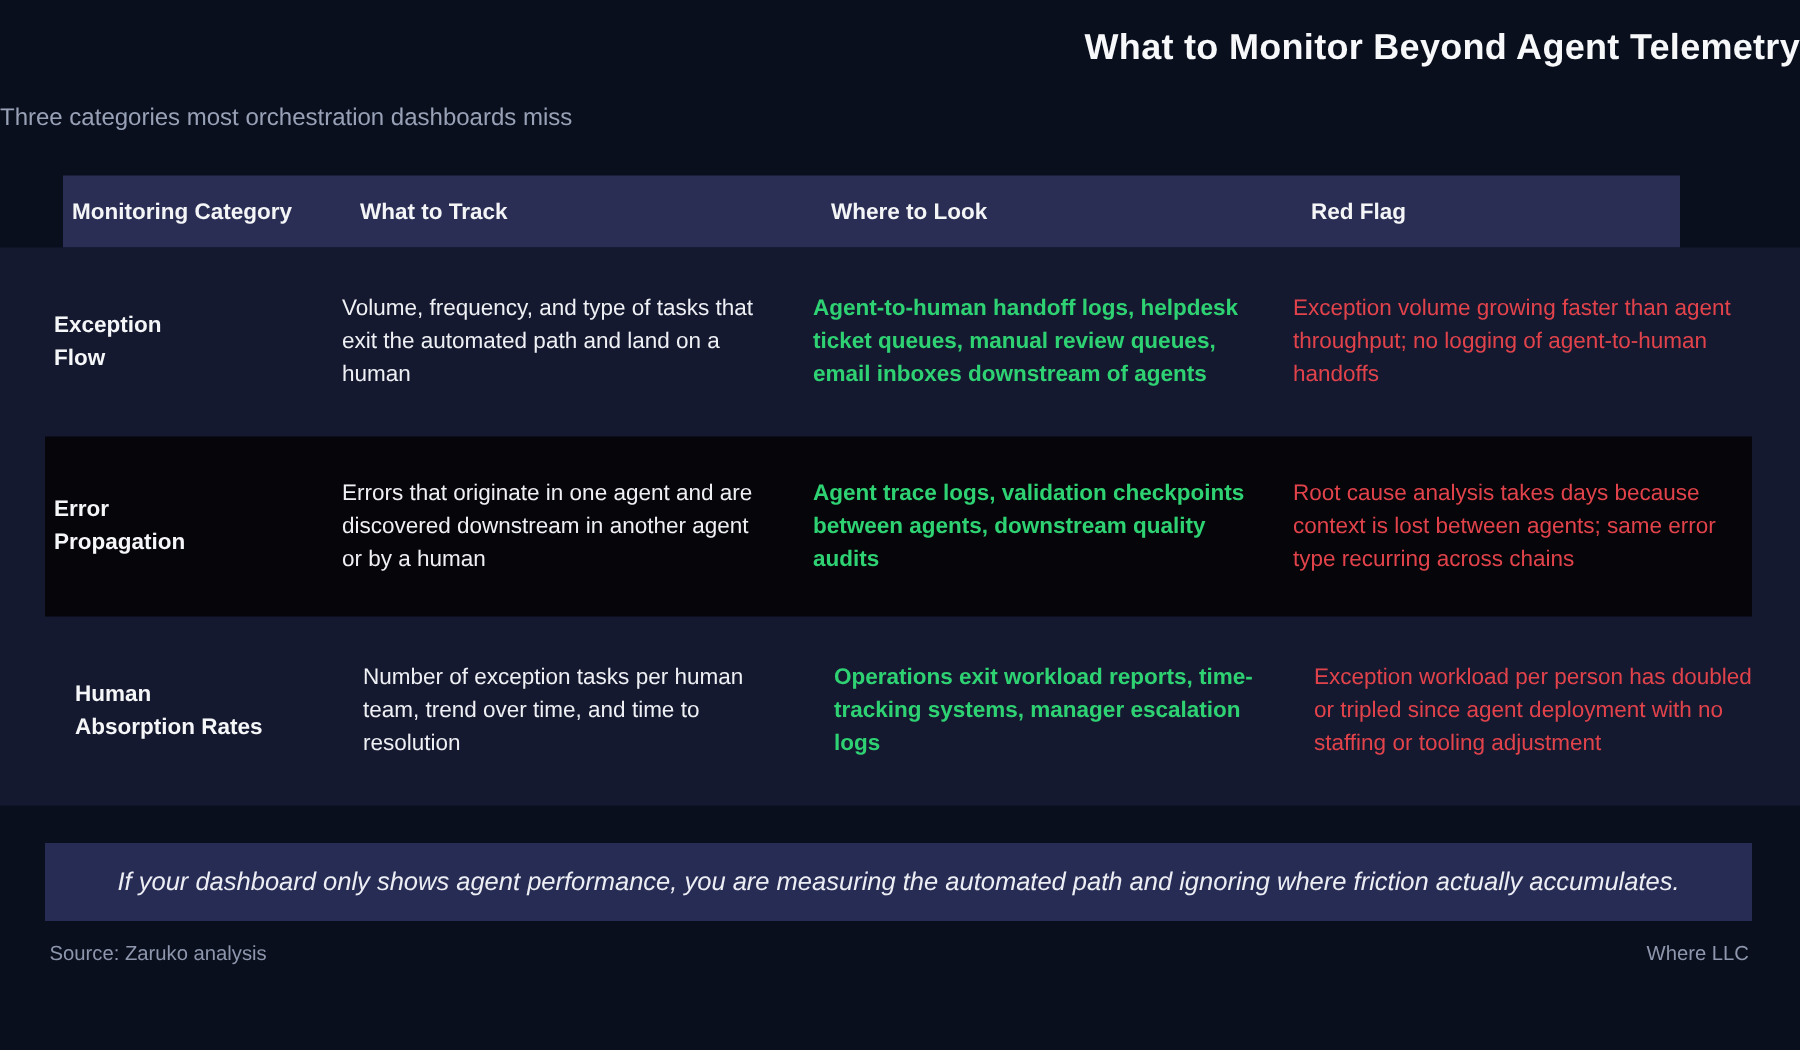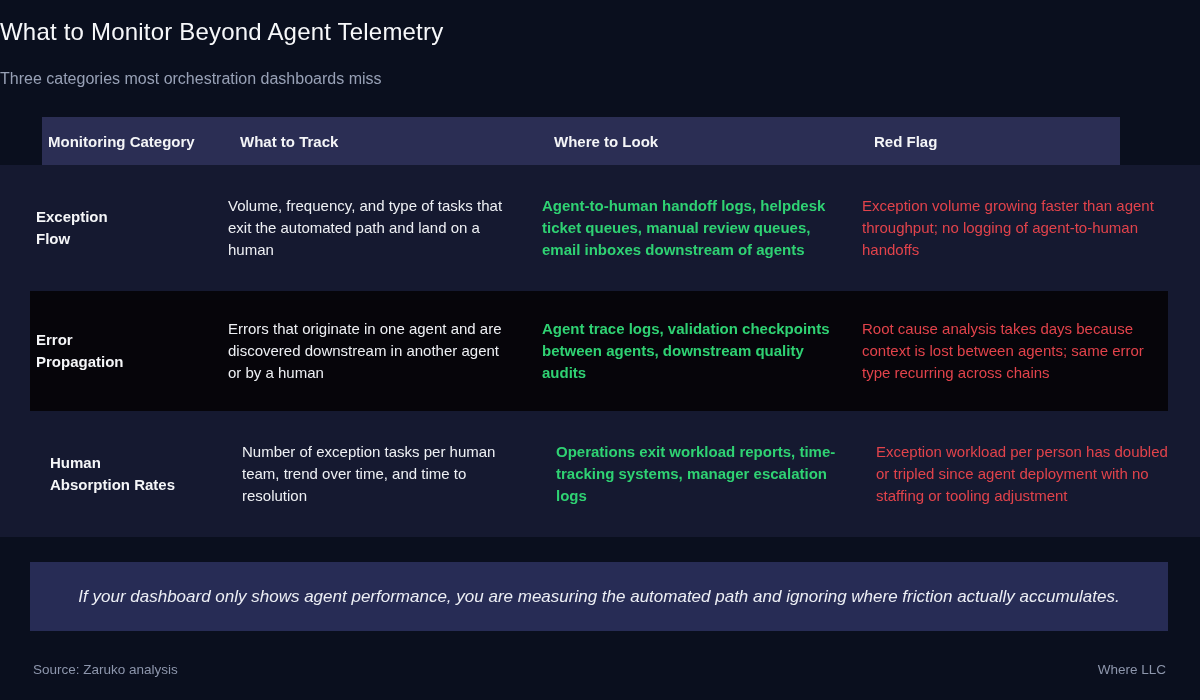--- a/index.html
+++ b/index.html
@@ -22,24 +22,24 @@
     height: 700px;
     position: relative;
     overflow: hidden;
     background: var(--background);
     font-family: "Liberation Sans", sans-serif;
   }
   .title {
     position: absolute;
     top: 18px; left: 0;
     width: 100%;
-    text-align: left;
+    text-align: right;
     color: var(--title-text);
     font-size: 24px;
-    font-weight: normal;
+    font-weight: bold;
     letter-spacing: 0.2px;
   }
   .subtitle {
     position: absolute;
     top: 70px; left: 0;
     width: 100%;
     text-align: left;
     color: var(--muted-text);
     font-size: 16px;
   }
@@ -93,34 +93,34 @@
     padding-right: 20px;
     font-weight: bold;
   }
   .cell-flag {
     color: var(--negative-text);
     padding-right: 6px;
   }
   .callout {
     position: absolute;
     top: 562px; left: 30px;
-    width: 1138px; height: 69px;
+    width: 1138px; height: 52px;
     background: var(--callout-bg);
     display: flex;
     align-items: center;
     justify-content: center;
     text-align: center;
     color: #eceef4;
     font-size: 17px;
     font-style: italic;
     padding: 0 40px;
   }
   .footer {
     position: absolute;
-    top: 662px; left: 33px; right: 34px;
+    top: 628px; left: 33px; right: 34px;
     display: flex;
     justify-content: space-between;
     color: var(--footer-text);
     font-size: 13.5px;
   }
 </style>
 </head>
 <body>
 
 <div class="title">What to Monitor Beyond Agent Telemetry</div>

